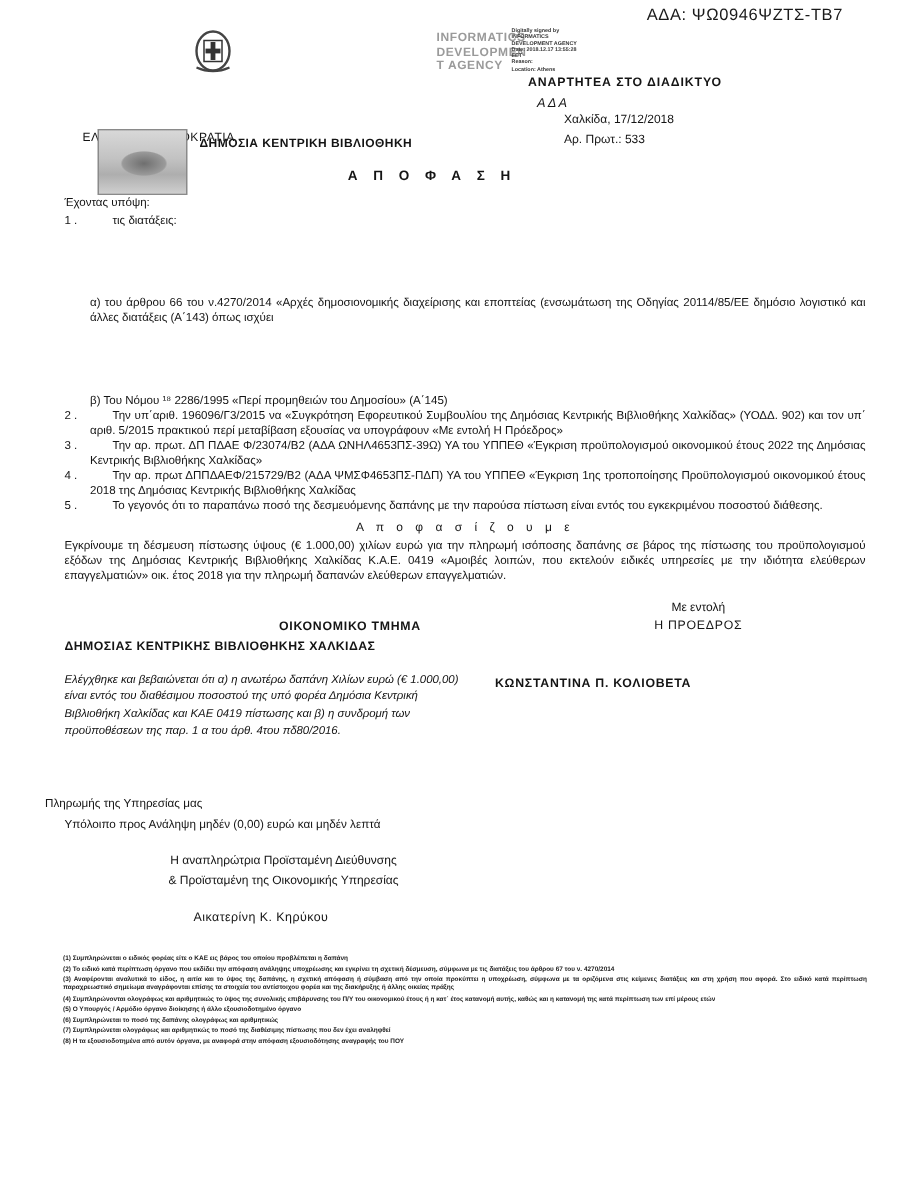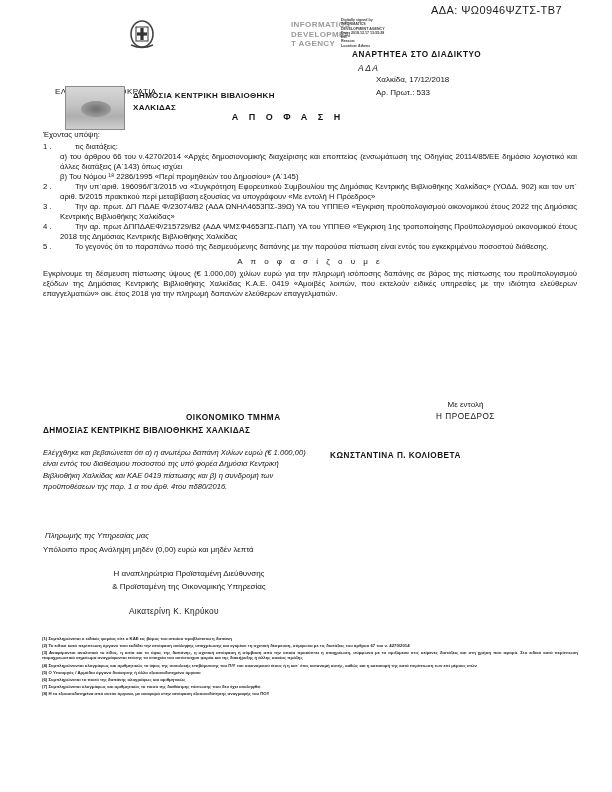--- a/index.html
+++ b/index.html
@@ -31,34 +31,34 @@
   .org{left:133px;top:90px;width:186px;font-size:8px;font-weight:bold;
        line-height:11.5px;letter-spacing:.3px;}
   
   .doc-title{left:0;top:112px;width:576px;text-align:center;font-size:9px;font-weight:600;
              letter-spacing:4px;}
   
   .body-flow{left:43px;top:130px;width:534px;font-size:7.7px;line-height:10px;}
   .body-flow .preamble{margin:0 0 2px 0;}
   .item{position:relative;padding-left:17px;text-indent:15px;text-align:justify;margin:0;}
   .item .num{position:absolute;left:0;top:0;text-indent:0;}
-  .sub{margin-left:17px;text-align:justify;}
+  .sub{margin-left:17px;text-align:justify;margin-top:45px;}
   .dec-head{text-align:center;letter-spacing:3px;font-size:8px;margin:5px 0 2px 0;}
   .dec-body{text-align:justify;}
   
   .by-order{left:413px;top:399px;width:105px;text-align:center;font-size:8px;line-height:12px;}
   .by-order .pres{font-size:8.2px;letter-spacing:.5px;}
   .fin1{left:158px;top:413px;font-size:8.2px;font-weight:bold;letter-spacing:.5px;padding-left:28px;}
   .fin2{left:43px;top:426px;font-size:8.2px;font-weight:bold;letter-spacing:.3px;}
   .verify{left:43px;top:447px;width:274px;font-size:7.6px;font-style:italic;line-height:11.4px;}
   .name-right{left:330px;top:451px;font-size:8.2px;font-weight:bold;letter-spacing:.5px;}
   .reg1{left:43px;top:514px;font-size:7.8px;}
   .reg-serial{font-family:"DejaVu Serif",serif;font-style:italic;font-size:13px;
               letter-spacing:1px;vertical-align:-1px;}
-  .reg2{left:45px;top:531px;font-size:7.8px;font-style:italic;}
+  .reg2{left:30px;top:531px;font-size:7.8px;}
   .balance{left:43px;top:545px;font-size:7.8px;}
   .roles-left{left:84px;top:568px;width:210px;text-align:center;font-size:8px;line-height:12.5px;}
   .name-left{left:129px;top:606px;font-size:8.3px;letter-spacing:.3px;}
   
   .footnotes{left:42px;top:636px;width:536px;font-size:4.3px;font-weight:bold;color:#222;
              line-height:5.3px;}
   .footnotes p{margin:0 0 1.8px 0;text-align:justify;}
 </style>
 </head>
 <body>
@@ -93,21 +93,20 @@
   </div>
 
   <div class="abs web-post">ΑΝΑΡΤΗΤΕΑ ΣΤΟ ΔΙΑΔΙΚΤΥΟ</div>
   <div class="abs ada-label">ΑΔΑ</div>
   <div class="abs place-date">Χαλκίδα, 17/12/2018</div>
   <div class="abs protocol">Αρ. Πρωτ.: 533</div>
 
   <div class="abs photo"></div>
   <div class="abs org">
     <div>ΔΗΜΟΣΙΑ ΚΕΝΤΡΙΚΗ ΒΙΒΛΙΟΘΗΚΗ</div>
-    <div>ΧΑΛΚΙΔΑΣ</div>
   </div>
 
   <div class="abs doc-title">Α Π Ο Φ Α Σ Η</div>
 
   <div class="abs body-flow">
     <p class="preamble">Έχοντας υπόψη:</p>
 
     <div class="item">
       <span class="num">1 .</span>
       <span>τις διατάξεις:</span>

